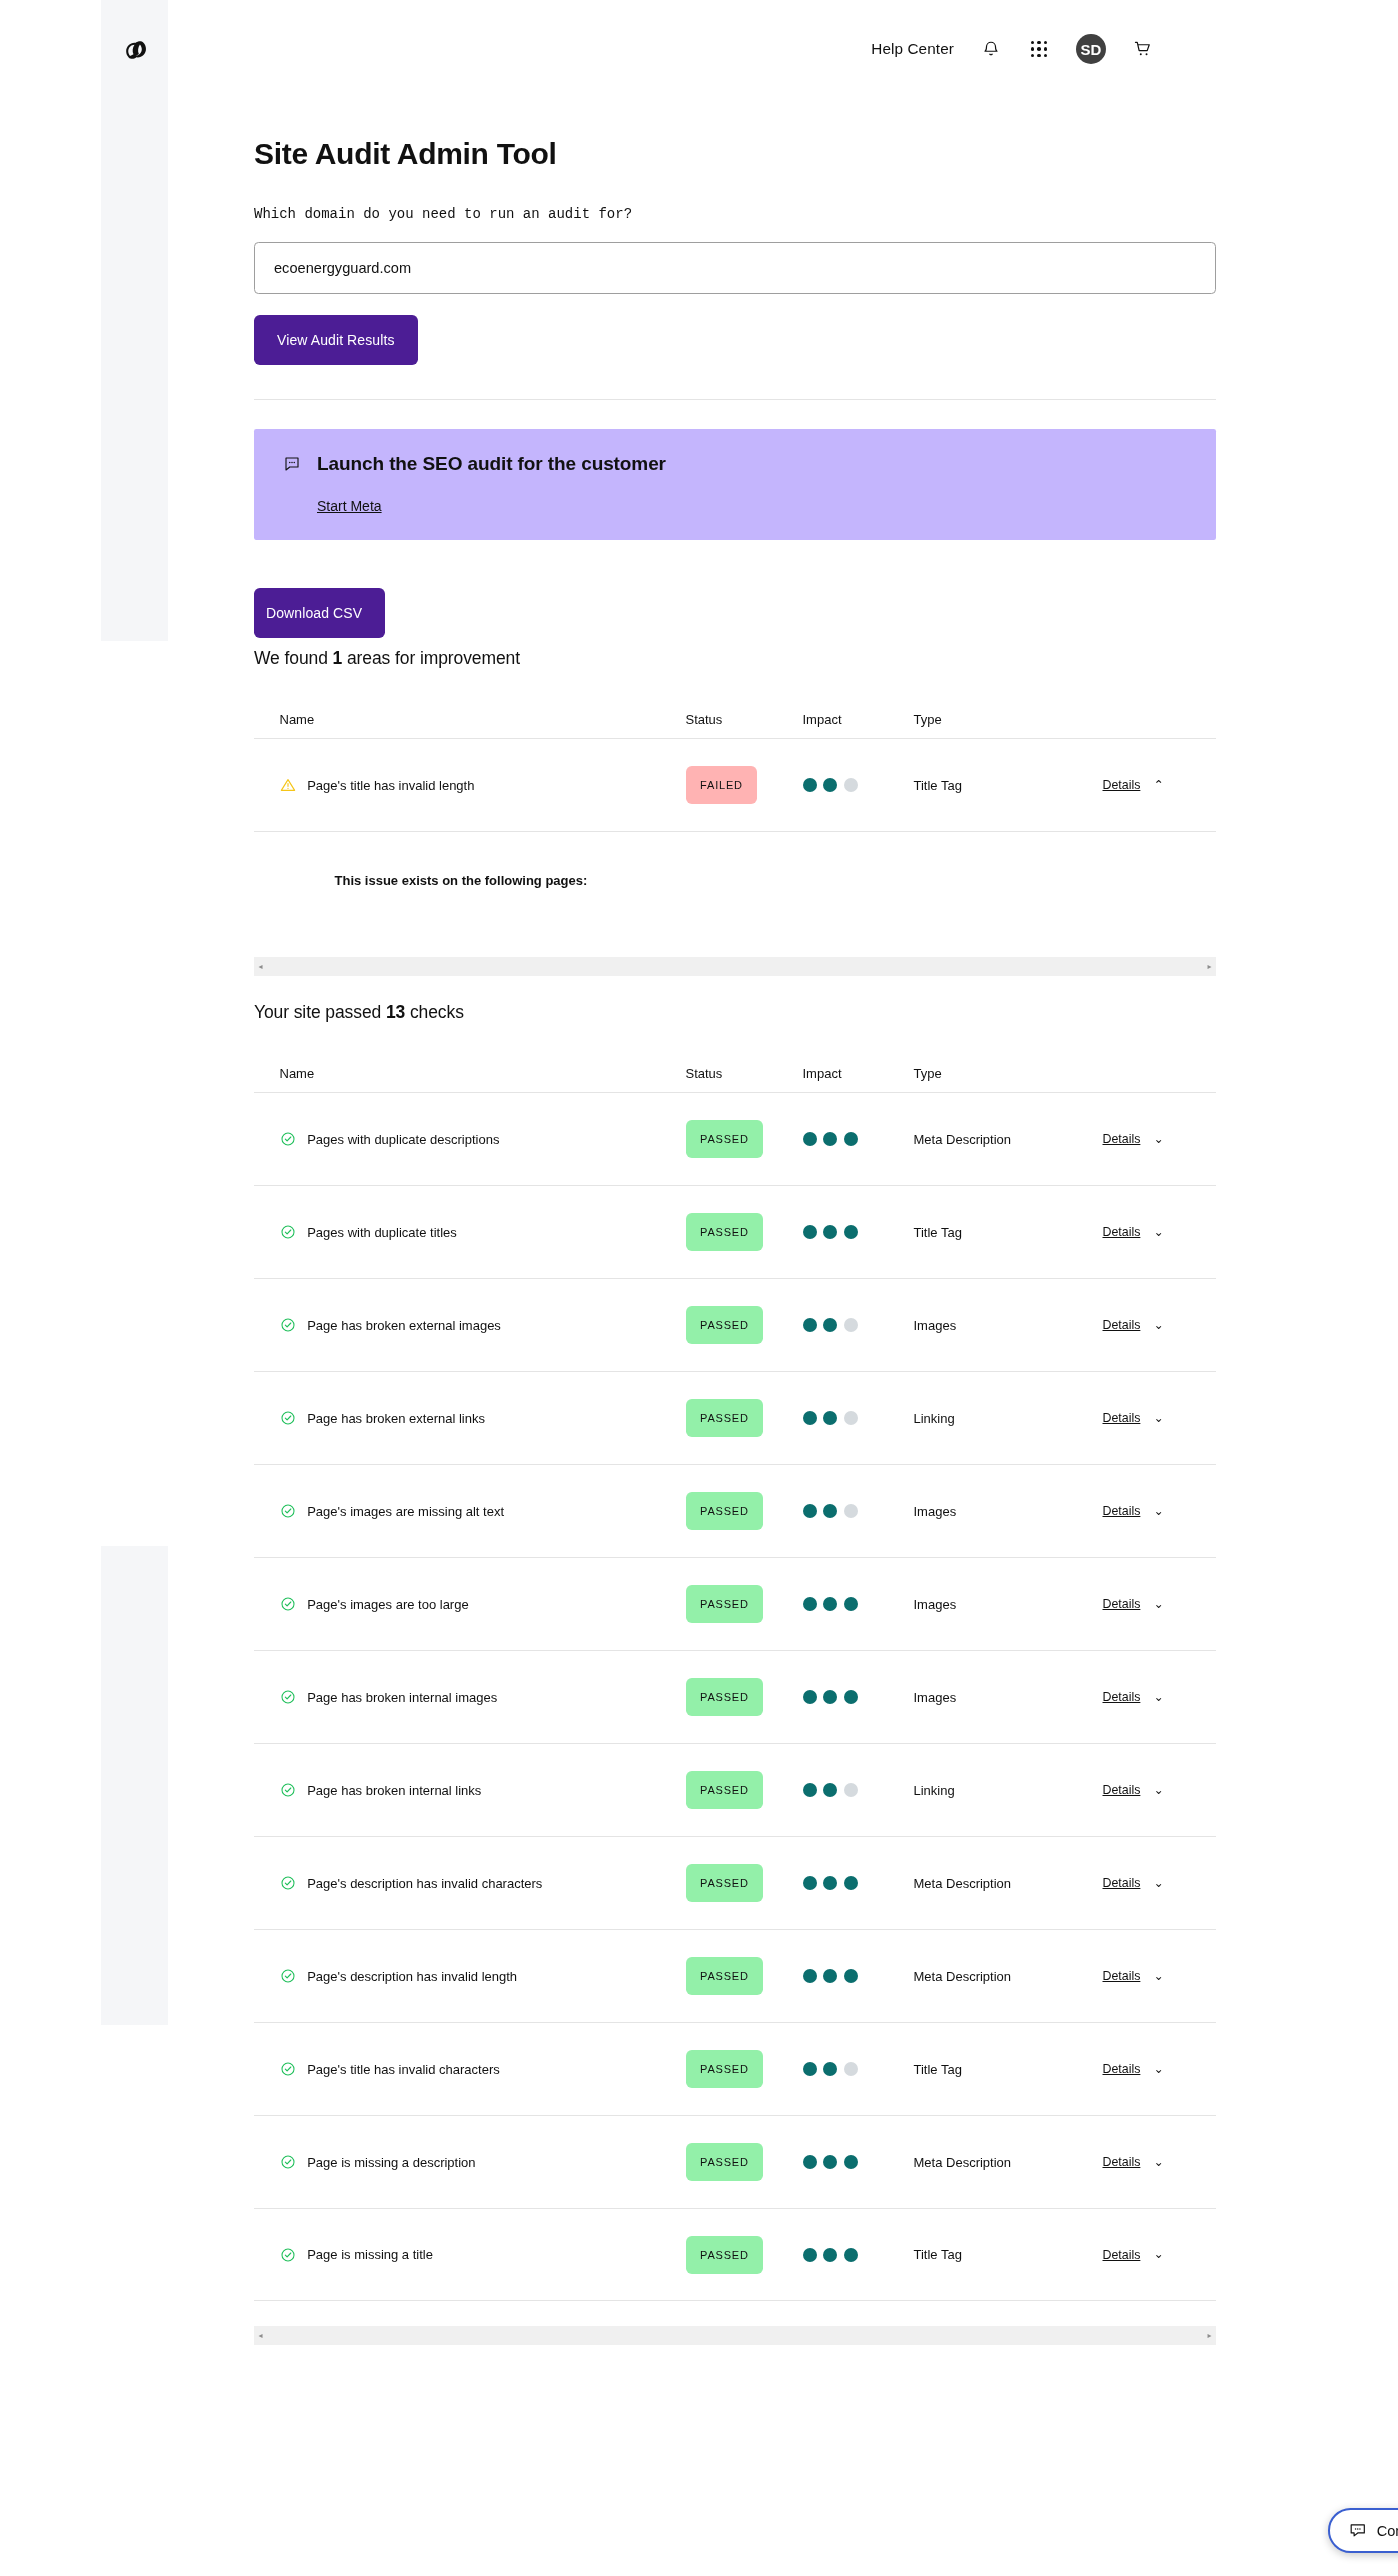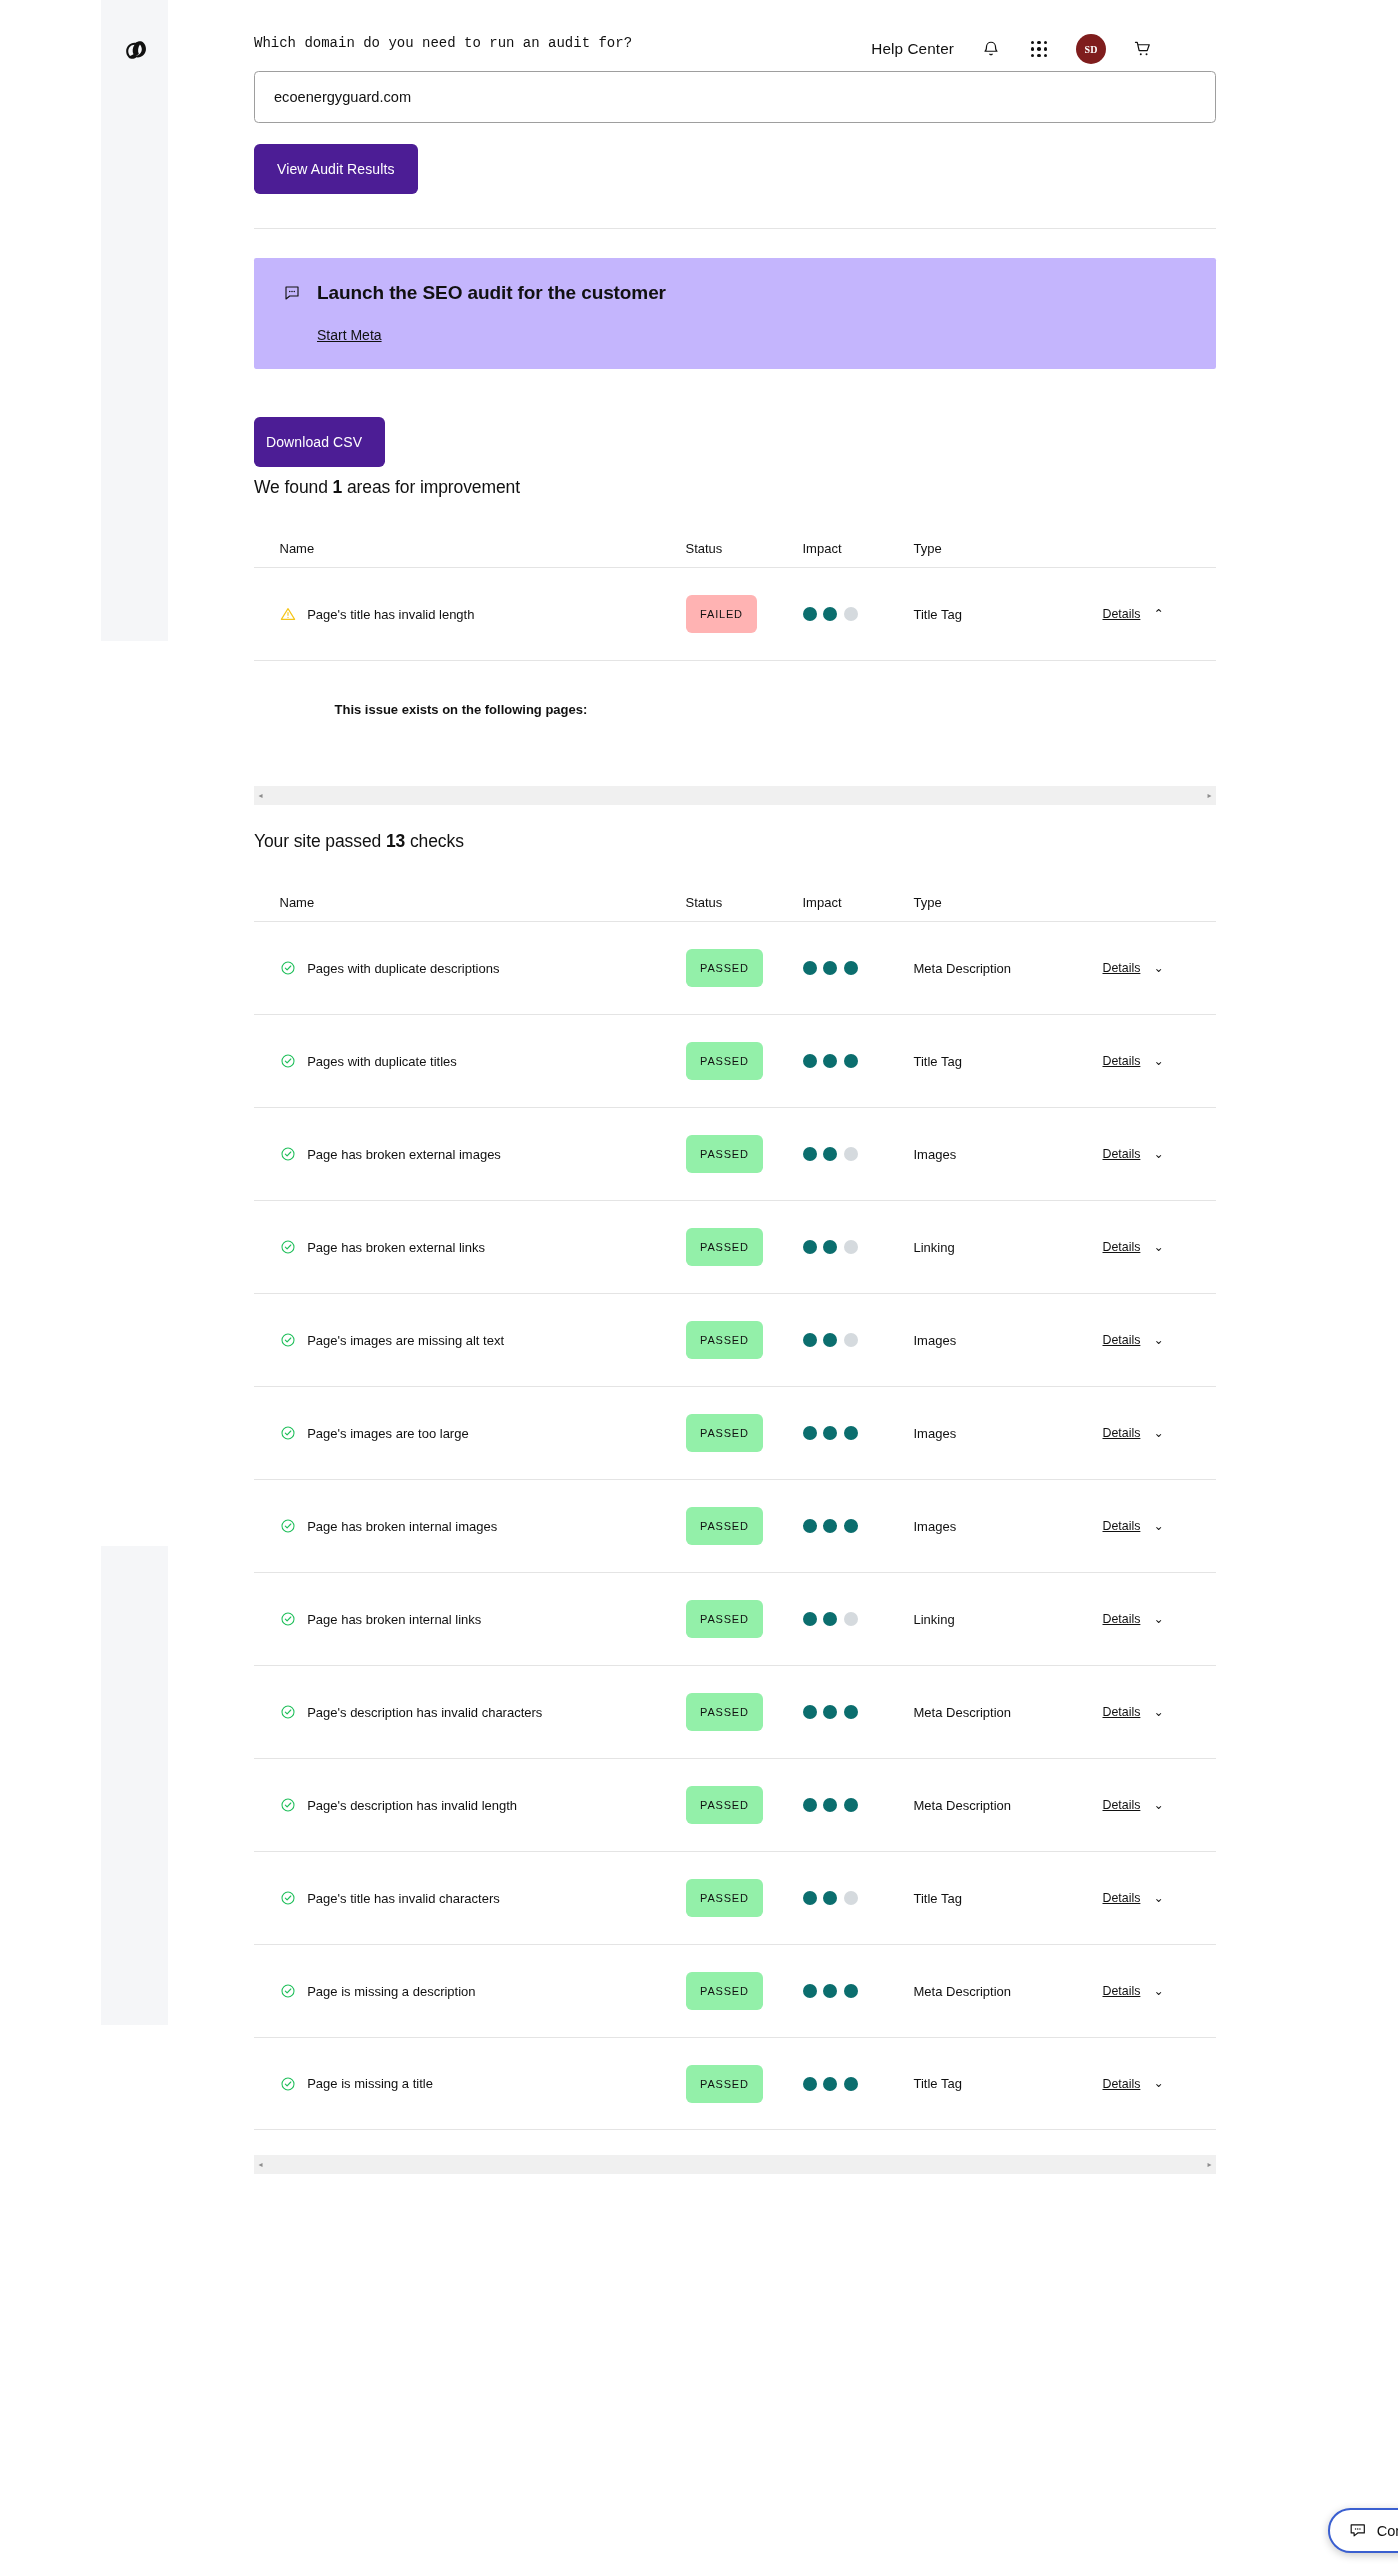--- a/index.html
+++ b/index.html
@@ -55,28 +55,27 @@
   .icon-btn {
     width: 22px; height: 22px;
     display: flex; align-items: center; justify-content: center;
     cursor: pointer;
   }
   .grid-icon { display: grid; grid-template-columns: repeat(3, 3.6px); gap: 2.9px; }
   .grid-icon i { width: 3.6px; height: 3.6px; border-radius: 50%; background: #111; display: block; }
   .avatar {
     width: 30px; height: 30px;
     border-radius: 50%;
-    background: #7f1d1d;
+    background: #404040;
     color: #ffffff;
-    font-size: 10px;
+    font-size: 15px;
     font-weight: bold;
     display: flex; align-items: center; justify-content: center;
     letter-spacing: 0.2px;
     cursor: pointer;
-    font-family: Liberation Serif, serif;
   }
 
   
   .main {
     position: absolute;
     left: 254px;
     top: 0;
     width: 962px;
   }
 
@@ -344,20 +343,21 @@
         <path fill="none" stroke="#111" stroke-width="1.5" stroke-linecap="round" stroke-linejoin="round" d="M3 4h2.2l2.3 10.2h9.8L19.8 7H6"></path>
         <circle cx="9.5" cy="18.5" r="1.2" fill="#111"></circle>
         <circle cx="16.5" cy="18.5" r="1.2" fill="#111"></circle>
       </svg>
     </div>
   </div>
 </div>
 
 <div class="main">
 
+  <h1 class="page-title">Site Audit Admin Tool</h1>
   <div class="subtitle">Which domain do you need to run an audit for?</div>
 
   <input class="domain-input" type="text" value="ecoenergyguard.com" placeholder="Enter a domain" style="">
   
 
   <div>
     <button class="btn-dark">View Audit Results</button>
   </div>
 
   <div class="divider"></div>

